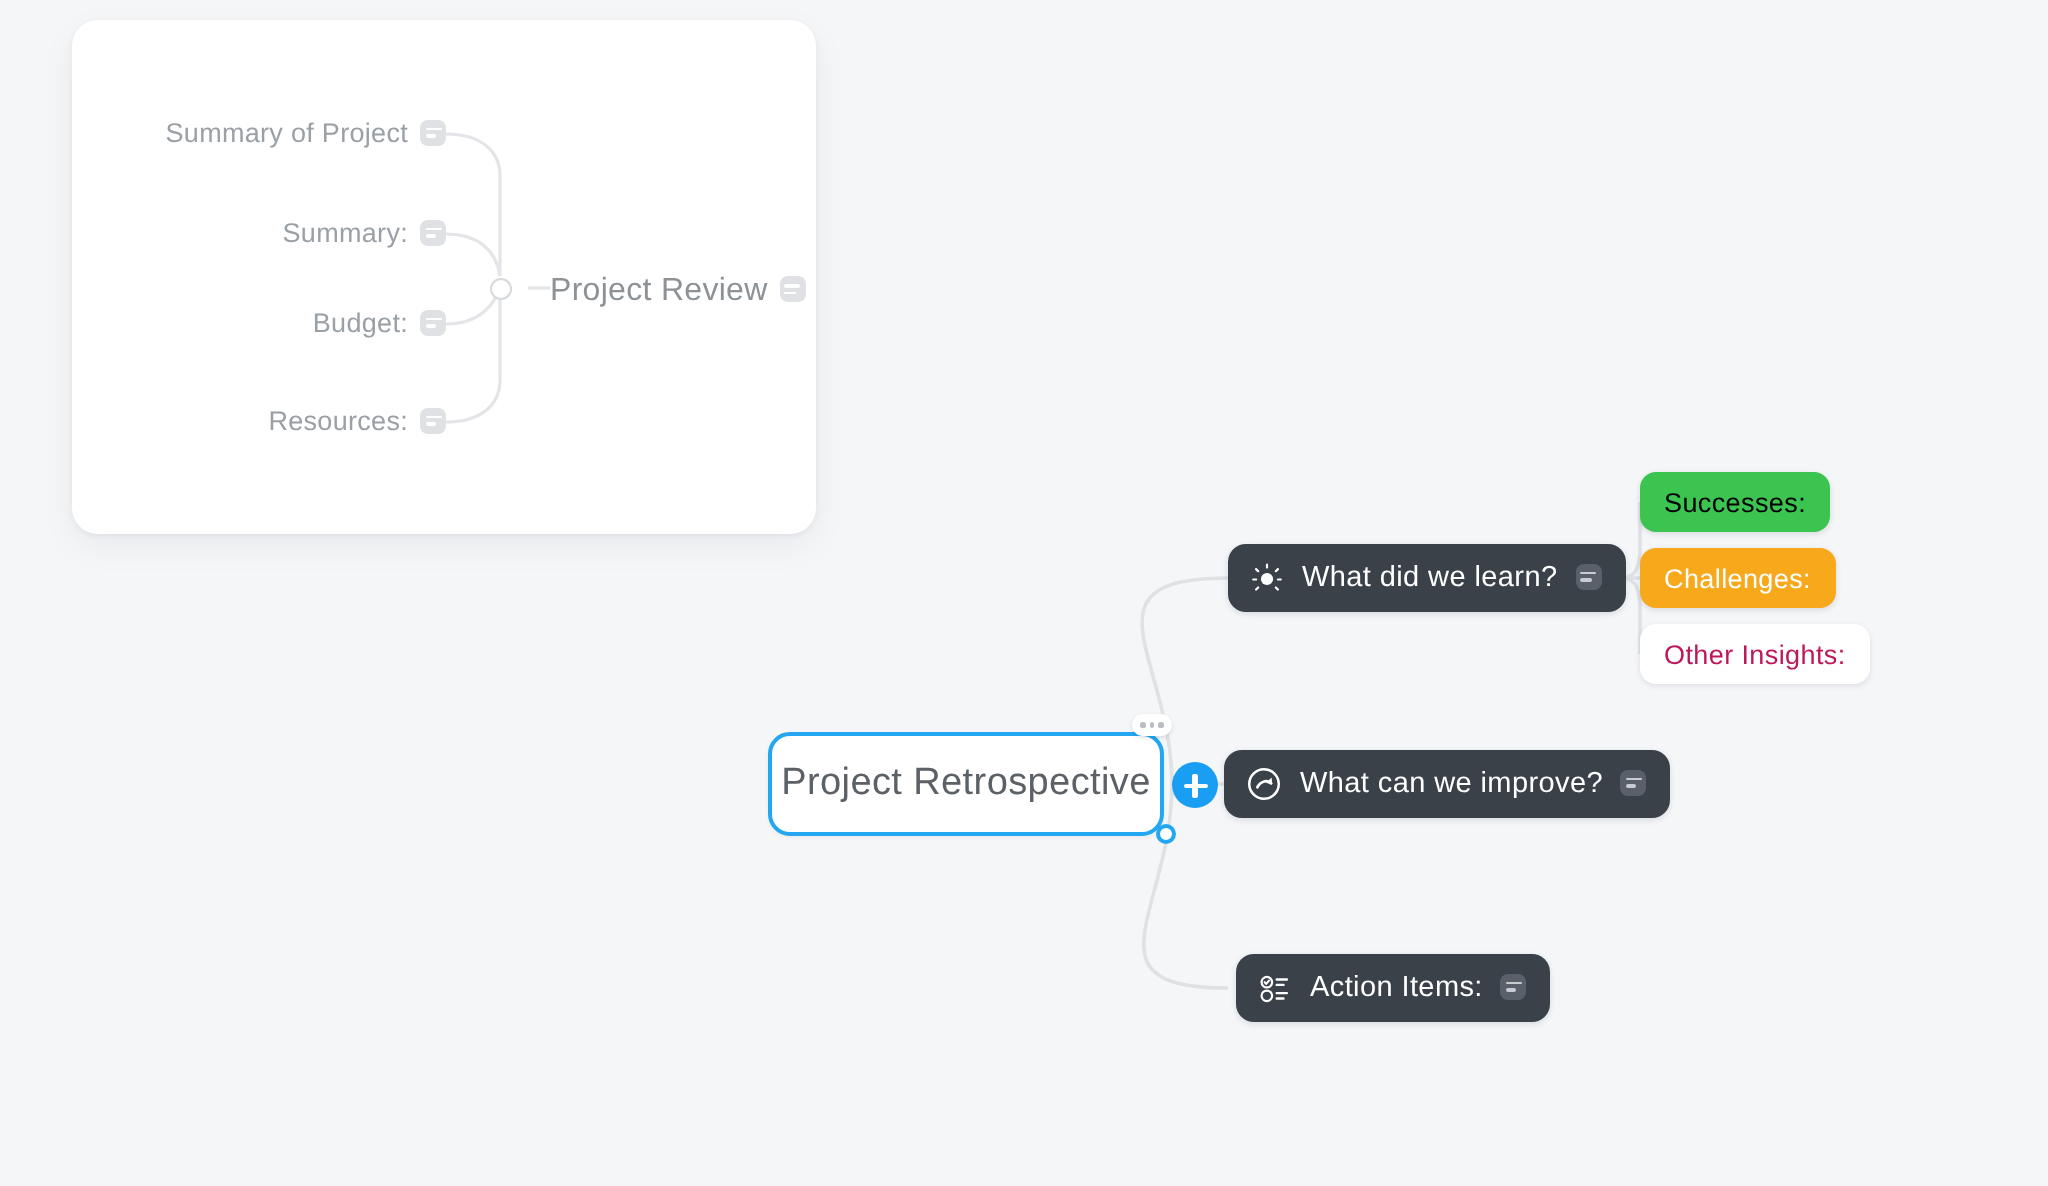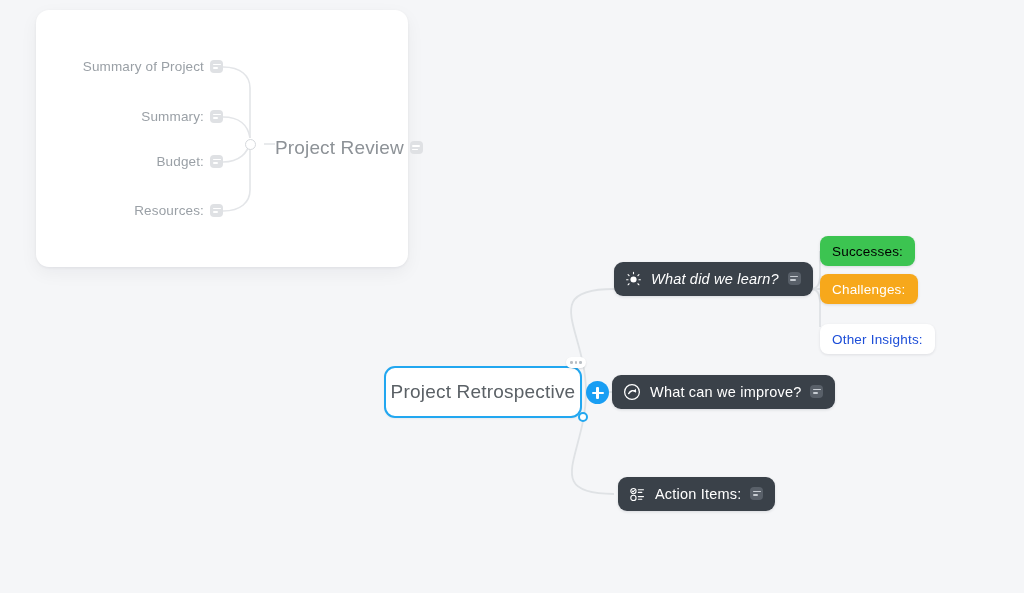--- a/index.html
+++ b/index.html
@@ -28,21 +28,21 @@
   .ghost-label {
     position: absolute;
     font-size: 13.5px;
     color: #9aa0a6;
     white-space: nowrap;
     letter-spacing: .15px;
   }
   .ghost-label.right { text-align: right; }
   .ghost-root {
     position: absolute;
-    font-size: 19px;
+    font-size: 16px;
     color: #8d9297;
     white-space: nowrap;
     letter-spacing: .15px;
   }
   .note-badge {
     display: inline-block;
     vertical-align: middle;
     width: 13px; height: 13px;
     border-radius: 4px;
     background: #dfe1e4;
@@ -172,21 +172,21 @@
     border-radius: 8px;
     display: flex;
     align-items: center;
     padding: 0 12px;
     font-size: 13.5px;
     letter-spacing: .2px;
     white-space: nowrap;
   }
   .leaf-green { background: #3cc451; color: #000000; box-shadow: 0 1px 3px rgba(16,24,40,.12); }
   .leaf-orange { background: #f7a81b; color: #ffffff; box-shadow: 0 1px 3px rgba(16,24,40,.12); }
-  .leaf-plain { background: #ffffff; color: #1d4ed8; box-shadow: 0 1px 3px rgba(16,24,40,.10); margin-top: 12px; }
+  .leaf-plain { background: #ffffff; color: #be185d; box-shadow: 0 1px 3px rgba(16,24,40,.10); }
 </style>
 </head>
 <body>
 
 <div id="canvas">
 
   <div class="ghost-card">
 
     <svg width="372" height="257" style="position:absolute;left:0;top:0;">
       <g fill="none" stroke="#e3e5e8" stroke-width="1.6">
@@ -241,21 +241,21 @@
     <span>Project Retrospective</span>
   </div>
   <div class="dots-handle">
     <i></i>
       <i></i>
       <i></i>
   </div>
   <div class="root-handle"></div>
   <button class="add-button" aria-label="add"></button>
 
-  <div class="dark-node" style="left:614px; top:262px;font-style:italic;">
+  <div class="dark-node" style="left:614px; top:272px;">
     <span>
       <svg class="svg-ico" width="17" height="17" viewBox="0 0 20 20" fill="none" stroke="#ffffff" stroke-width="1.3" stroke-linecap="round">
         <path d="M10 1.6v1.7M3.6 4.2l1.2 1.2M16.4 4.2l-1.2 1.2M1.9 10.3h1.7M16.4 10.3h1.7M3.6 16.2l1.2-1.2M16.4 16.2l-1.2-1.2"></path>
         <circle cx="10" cy="10" r="3.6" fill="#ffffff" stroke="none"></circle>
         <path d="M8.6 14.6h2.8" stroke="#3a4149" stroke-width="1.1"></path>
       </svg>
     </span>
     <span class="nlabel">What did we learn?</span>
     <span class="note-badge"></span>
   </div>

